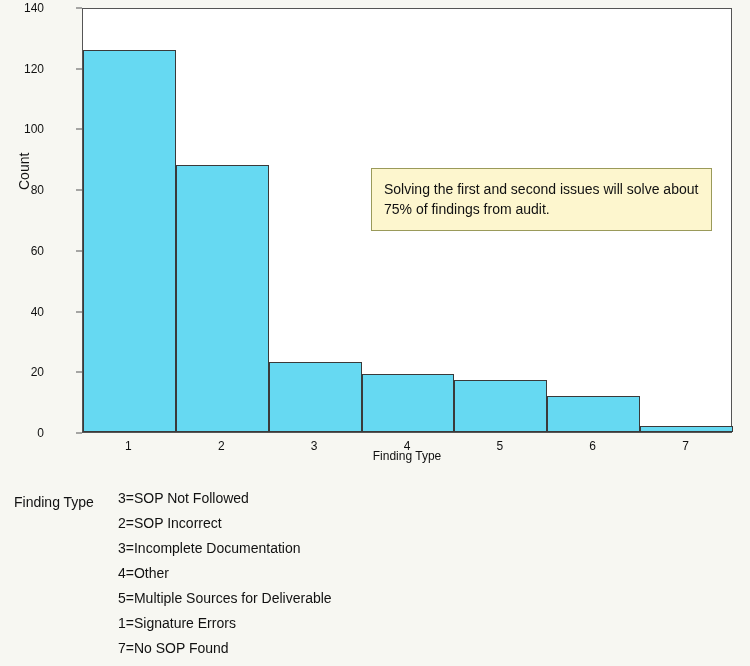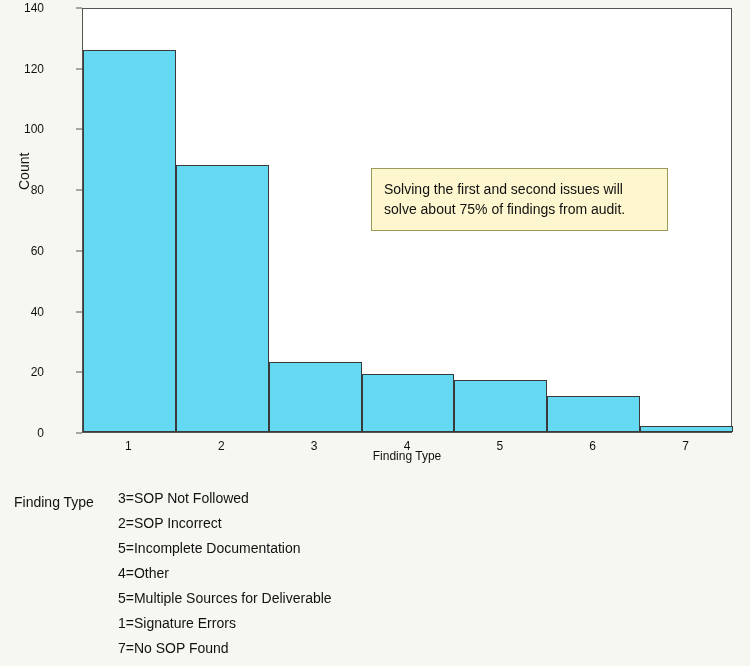--- a/index.html
+++ b/index.html
@@ -118,21 +118,21 @@
     text-align: center;
     font-size: 12px;
     color: #111;
   }
 
   
   #annotation-box {
     position: absolute;
     left: 288px;
     top: 159px;
-    width: 297px;
+    width: 341px;
     padding: 10px 12px;
     background: #fdf6ce;
     border: 1px solid #9a9a5a;
     box-sizing: border-box;
     font-size: 14px;
     line-height: 1.45;
     color: #111;
   }
 
   
@@ -216,21 +216,21 @@
         <div class="x-tick-label" style="left: 603.571px;">7</div>
       </div>
     <div id="x-axis-title">Finding Type</div>
   </div>
 
   <div id="legend-block">
     <div id="legend-title">Finding Type</div>
     <ul id="legend-list">
         <li>3=SOP Not Followed</li>
         <li>2=SOP Incorrect</li>
-        <li>5=Incomplete Documentation</li>
+        <li>3=Incomplete Documentation</li>
         <li>4=Other</li>
         <li>5=Multiple Sources for Deliverable</li>
         <li>1=Signature Errors</li>
         <li>7=No SOP Found</li>
       </ul>
   </div>
 
 </div>
 
 </body></html>

